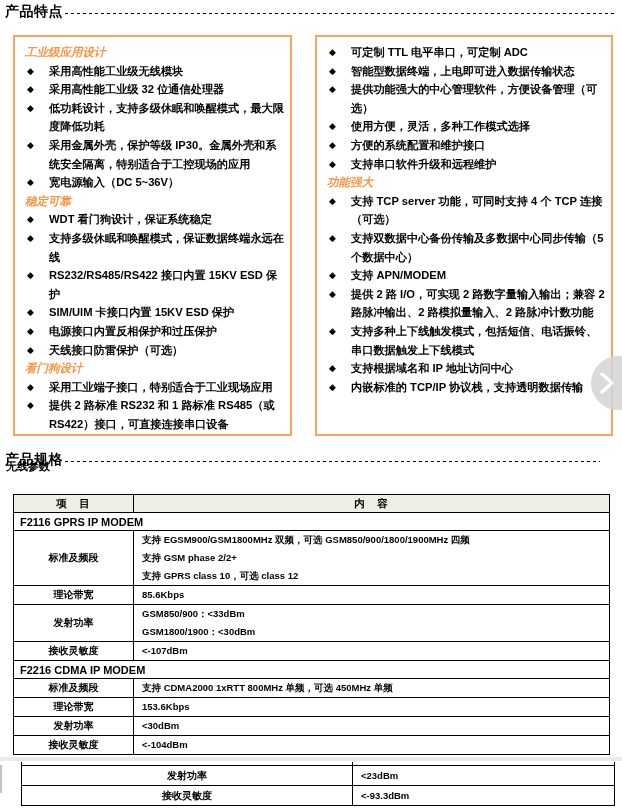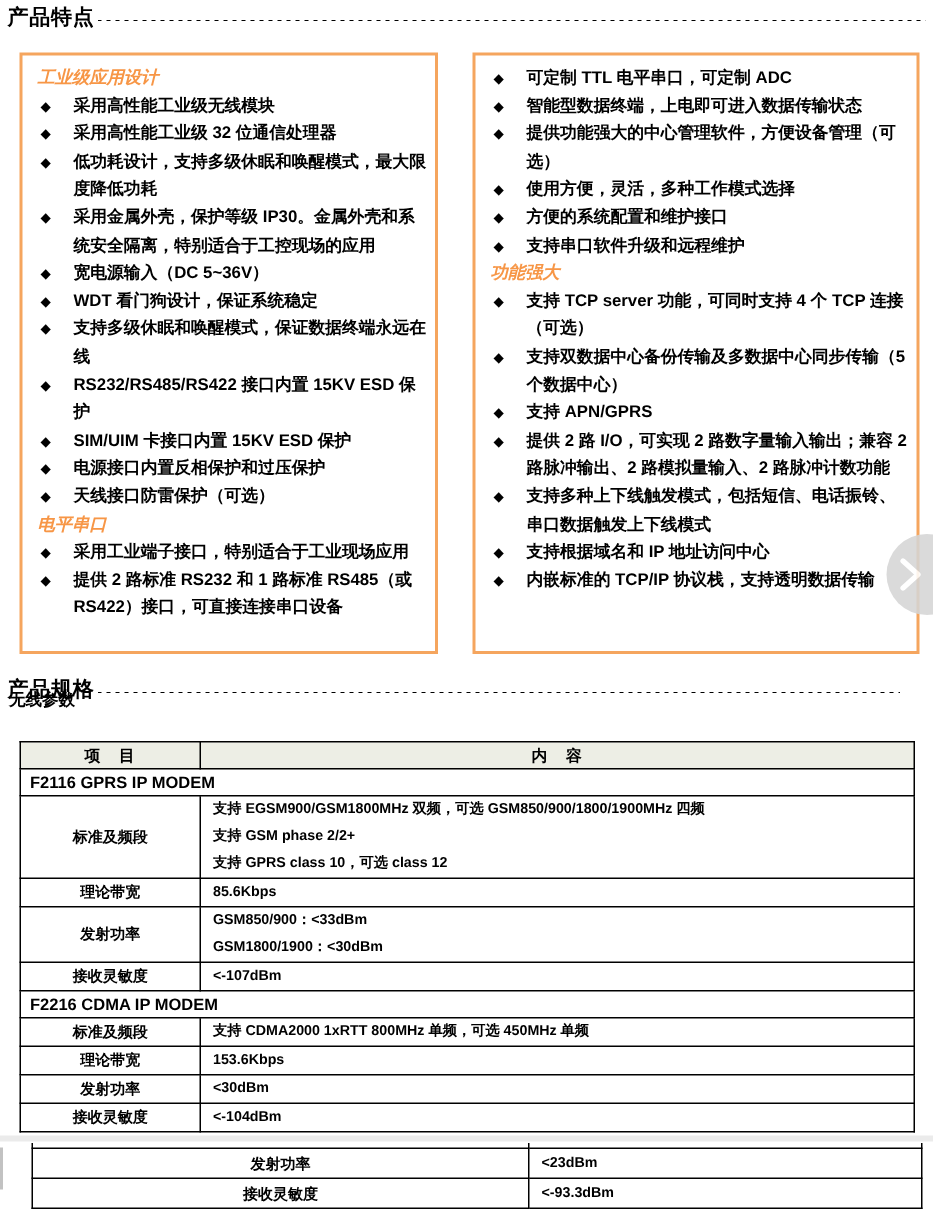--- a/index.html
+++ b/index.html
@@ -72,20 +72,21 @@
         <span class="ftext">低功耗设计，支持多级休眠和唤醒模式，最大限度降低功耗</span>
       </div>
       <div class="fitem">
         <span class="fbullet">◆</span>
         <span class="ftext">采用金属外壳，保护等级 IP30。金属外壳和系统安全隔离，特别适合于工控现场的应用</span>
       </div>
       <div class="fitem">
         <span class="fbullet">◆</span>
         <span class="ftext">宽电源输入（DC 5~36V）</span>
       </div>
+      <div class="fgroup-heading">稳定可靠</div>
       <div class="fitem">
         <span class="fbullet">◆</span>
         <span class="ftext">WDT 看门狗设计，保证系统稳定</span>
       </div>
       <div class="fitem">
         <span class="fbullet">◆</span>
         <span class="ftext">支持多级休眠和唤醒模式，保证数据终端永远在线</span>
       </div>
       <div class="fitem">
         <span class="fbullet">◆</span>
@@ -96,21 +97,21 @@
         <span class="ftext">SIM/UIM 卡接口内置 15KV ESD 保护</span>
       </div>
       <div class="fitem">
         <span class="fbullet">◆</span>
         <span class="ftext">电源接口内置反相保护和过压保护</span>
       </div>
       <div class="fitem">
         <span class="fbullet">◆</span>
         <span class="ftext">天线接口防雷保护（可选）</span>
       </div>
-      <div class="fgroup-heading">电平串口</div>
+      <div class="fgroup-heading">看门狗设计</div>
       <div class="fitem">
         <span class="fbullet">◆</span>
         <span class="ftext">采用工业端子接口，特别适合于工业现场应用</span>
       </div>
       <div class="fitem">
         <span class="fbullet">◆</span>
         <span class="ftext">提供 2 路标准 RS232 和 1 路标准 RS485（或 RS422）接口，可直接连接串口设备</span>
       </div>
     </div>
   <div class="feature-box fb-right" id="right-box">
@@ -142,21 +143,21 @@
       <div class="fitem">
         <span class="fbullet">◆</span>
         <span class="ftext">支持 TCP server 功能，可同时支持 4 个 TCP 连接（可选）</span>
       </div>
       <div class="fitem">
         <span class="fbullet">◆</span>
         <span class="ftext">支持双数据中心备份传输及多数据中心同步传输（5 个数据中心）</span>
       </div>
       <div class="fitem">
         <span class="fbullet">◆</span>
-        <span class="ftext">支持 APN/GPRS</span>
+        <span class="ftext">支持 APN/MODEM</span>
       </div>
       <div class="fitem">
         <span class="fbullet">◆</span>
         <span class="ftext">提供 2 路 I/O，可实现 2 路数字量输入输出；兼容 2 路脉冲输出、2 路模拟量输入、2 路脉冲计数功能</span>
       </div>
       <div class="fitem">
         <span class="fbullet">◆</span>
         <span class="ftext">支持多种上下线触发模式，包括短信、电话振铃、串口数据触发上下线模式</span>
       </div>
       <div class="fitem">

